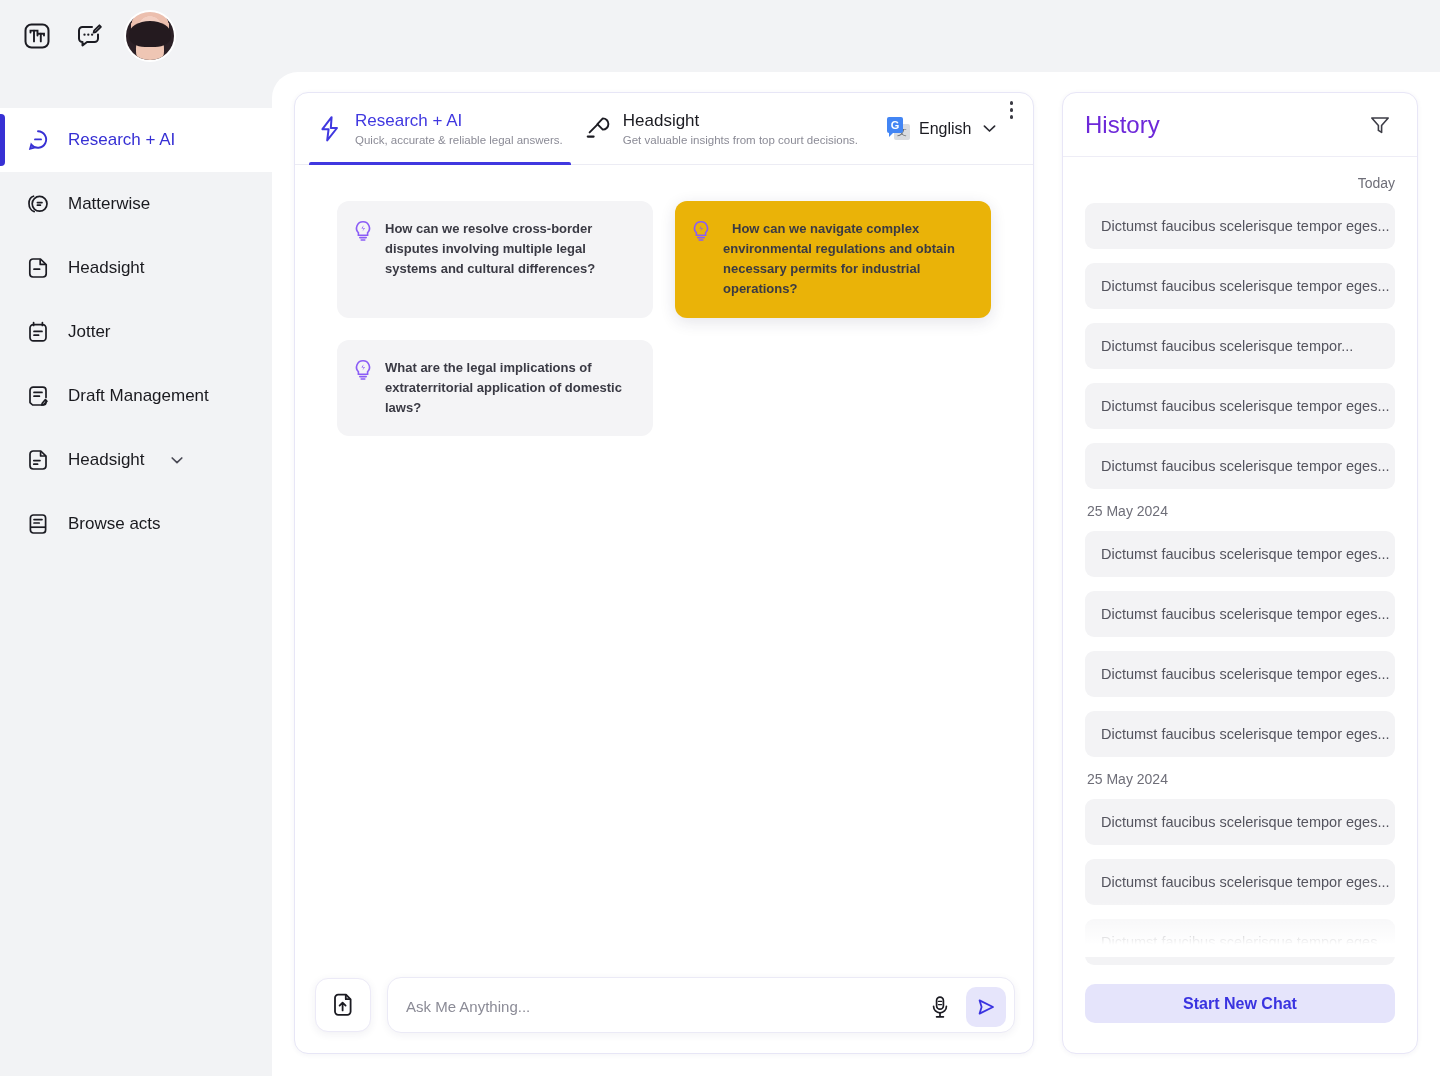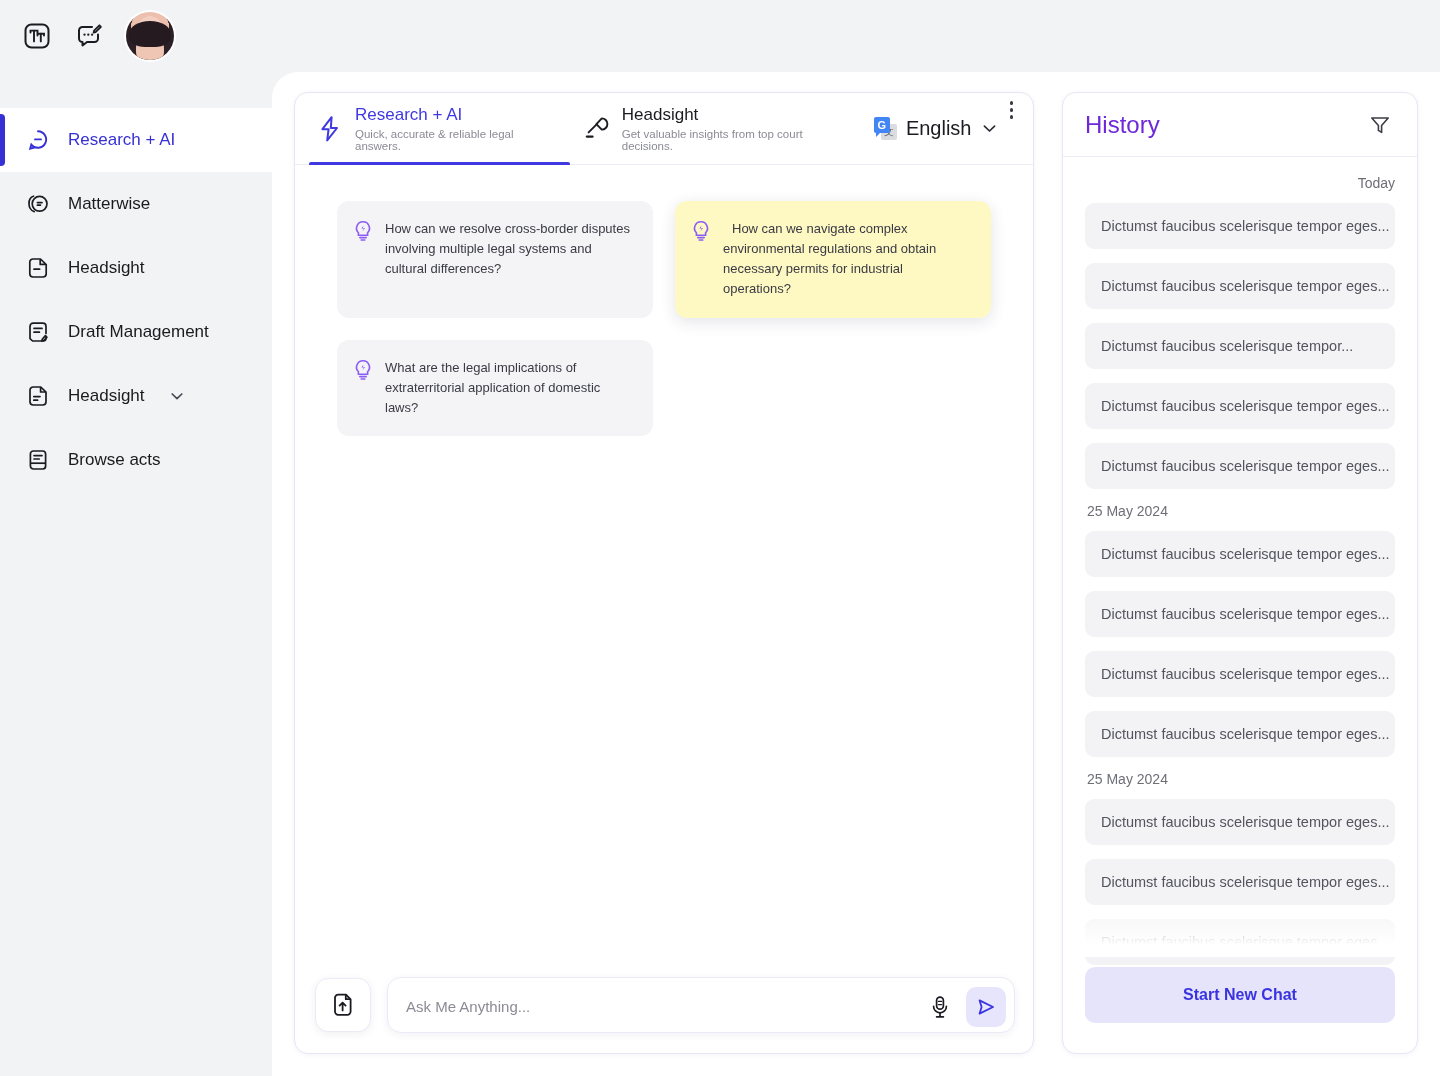--- a/index.html
+++ b/index.html
@@ -115,36 +115,37 @@
   }
   .gt-icon .g-front {
     position: absolute; left: 0; top: 0; width: 16px; height: 16px;
     background: #4285f4; border-radius: 2px; color: #fff;
     font-size: 11px; font-weight: 700; display: flex; align-items: center; justify-content: center;
   }
   .gt-icon .g-front::after{
     content:""; position:absolute; left:2px; bottom:-4px; border-left:5px solid #4285f4;
     border-bottom:5px solid transparent; border-right:0;
   }
-  .lang-label { font-size: 20px; color: #1b1b21; }
+  .lang-label { font-size: 16px; color: #1b1b21; }
   .kebab { display: flex; flex-direction: column; gap: 3.5px; padding: 8px 6px; cursor: pointer; }
   .kebab span { width: 3.5px; height: 3.5px; border-radius: 50%; background: #3b3b44; display:block;}
 
   
   .suggestions {
     padding: 36px 42px 0 42px;
     display: grid; grid-template-columns: 1fr 1fr; gap: 22px 22px;
     align-content: start; flex: 1;
   }
   .sugg {
     background: #f4f4f6; border-radius: 12px; padding: 18px 18px 18px 16px;
     display: flex; gap: 12px; align-items: flex-start; cursor: pointer;
     min-height: 86px;
-  }
-  .sugg.raised { background: #fef9c3; box-shadow: 0 4px 16px rgba(30,30,70,0.12); }
+    font-weight: bold;
+  }
+  .sugg.raised { background: #eab308; box-shadow: 0 4px 16px rgba(30,30,70,0.12); }
   .sugg .bulb { width: 20px; height: 22px; flex: none; margin-top: 1px; }
   .sugg-text { font-size: 13px; line-height: 1.55; color: #3a3a44; }
   .sugg.r1c2 .sugg-text { text-indent: 9px; }
 
   
   .composer {
     display: flex; align-items: center; gap: 16px;
     padding: 0 18px 20px 20px;
   }
   .upload-btn {
@@ -191,21 +192,21 @@
     font-size: 14.5px; color: #54545e; margin-bottom: 14px; cursor: pointer;
     white-space: nowrap; overflow: hidden;
   }
   .fade-mask {
     position: absolute; left: 0; right: 0; bottom: 96px; height: 56px;
     background: linear-gradient(to bottom, rgba(255,255,255,0) 0%, #ffffff 78%);
     pointer-events: none;
   }
   .new-chat-wrap { position: absolute; left: 22px; right: 22px; bottom: 30px; }
   .new-chat {
-    height: 56px; width: 100%; border: none; border-radius: 10px;
+    height: 39px; width: 100%; border: none; border-radius: 10px;
     background: #e5e4fb; color: #3a33e0; font-size: 16px; font-weight: 700;
     font-family: "Liberation Sans", sans-serif; cursor: pointer;
   }
   svg { display: block; }
 </style>
 </head>
 <body>
 
 <div class="app">
 
@@ -262,20 +263,30 @@
       <span class="nav-ico">
         <svg width="24" height="24" viewBox="0 0 24 24">
           <path d="M14.5 3 H7 A3.2 3.2 0 0 0 3.8 6.2 V17.8 A3.2 3.2 0 0 0 7 21 H17 A3.2 3.2 0 0 0 20.2 17.8 V8.6 Z" fill="none" stroke="#1b1b22" stroke-width="1.7" stroke-linejoin="round"></path>
           <path d="M14.2 3.2 V8.4 H20" fill="none" stroke="#1b1b22" stroke-width="1.7" stroke-linejoin="round"></path>
           <path d="M8 13.2 H13.6" stroke="#1b1b22" stroke-width="1.7" stroke-linecap="round"></path>
         </svg>
       </span>
       <span>Headsight</span>
     </div>
 
+    <div class="nav-item">
+      <span class="nav-ico">
+        <svg width="24" height="24" viewBox="0 0 24 24">
+          <rect x="4" y="4.6" width="16" height="16.2" rx="3.4" fill="none" stroke="#1b1b22" stroke-width="1.7"></rect>
+          <path d="M7.6 2.6 V5.4 M16.4 2.6 V5.4" stroke="#1b1b22" stroke-width="1.7" stroke-linecap="round"></path>
+          <path d="M8 11.4 H16 M8 15.2 H12.6" stroke="#1b1b22" stroke-width="1.7" stroke-linecap="round"></path>
+        </svg>
+      </span>
+      <span>Jotter</span>
+    </div>
 
     <div class="nav-item">
       <span class="nav-ico">
         <svg width="24" height="24" viewBox="0 0 24 24">
           <path d="M4 6.4 A3.2 3.2 0 0 1 7.2 3.2 H16.8 A3.2 3.2 0 0 1 20 6.4 V13.4 M20 16.6 V18 A3 3 0 0 1 17 21 H6.6 L4 18.6 V6.4" fill="none" stroke="#1b1b22" stroke-width="1.7" stroke-linejoin="round" stroke-linecap="round"></path>
           <path d="M8 8.4 H16 M8 12.2 H13.4" stroke="#1b1b22" stroke-width="1.7" stroke-linecap="round"></path>
           <path d="M19.4 15.6 L21 17.2 L17.6 20.6 L15.8 21 L16.2 19.2 Z" fill="none" stroke="#1b1b22" stroke-width="1.6" stroke-linejoin="round"></path>
         </svg>
       </span>
       <span>Draft Management</span>

